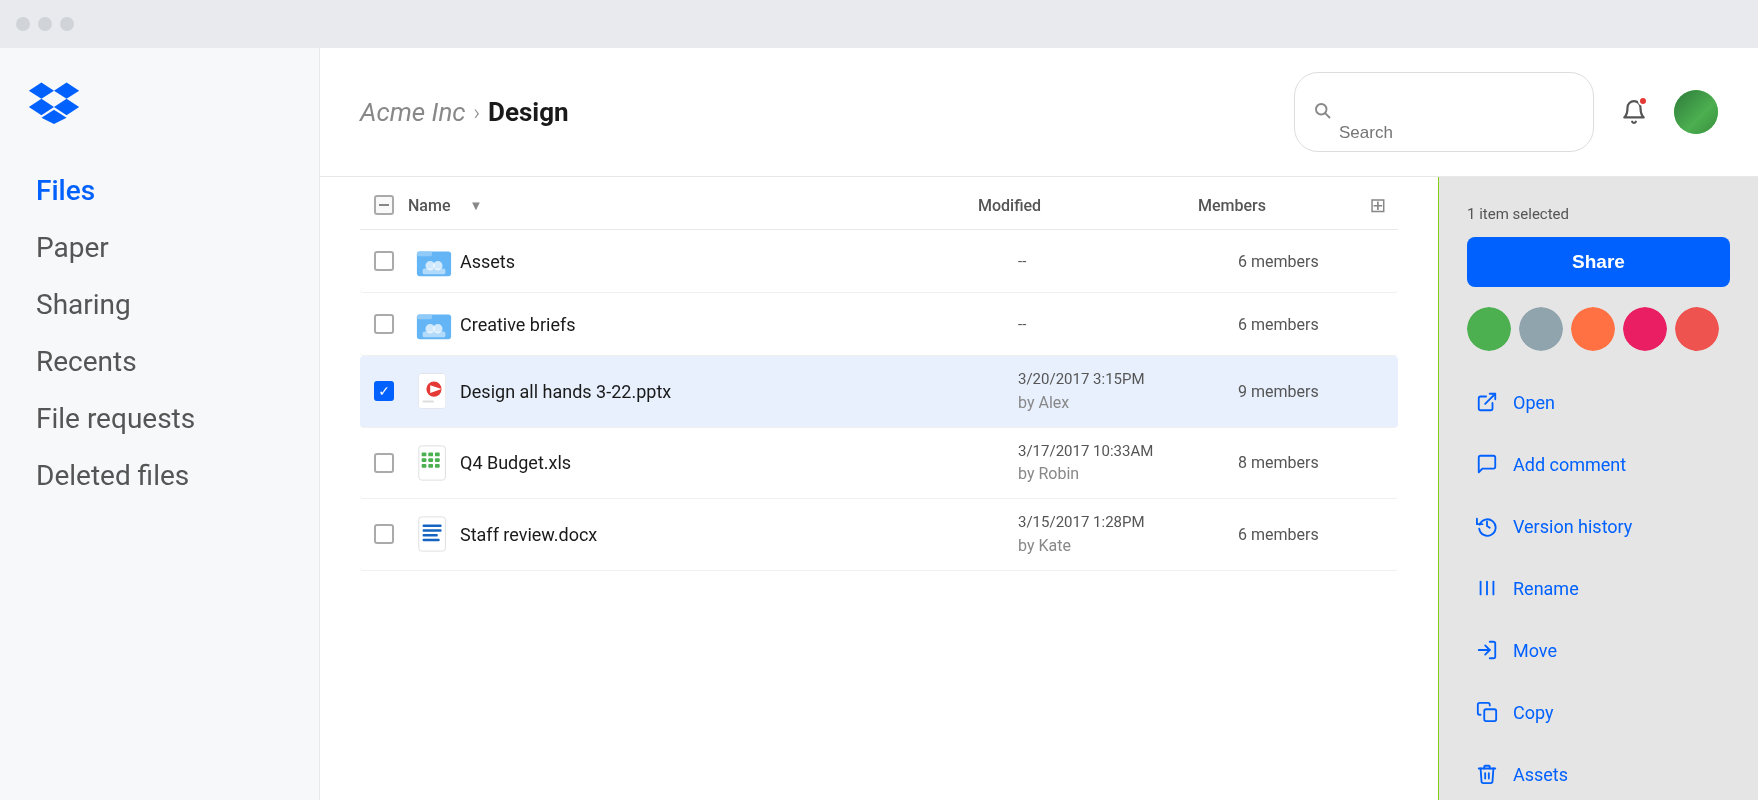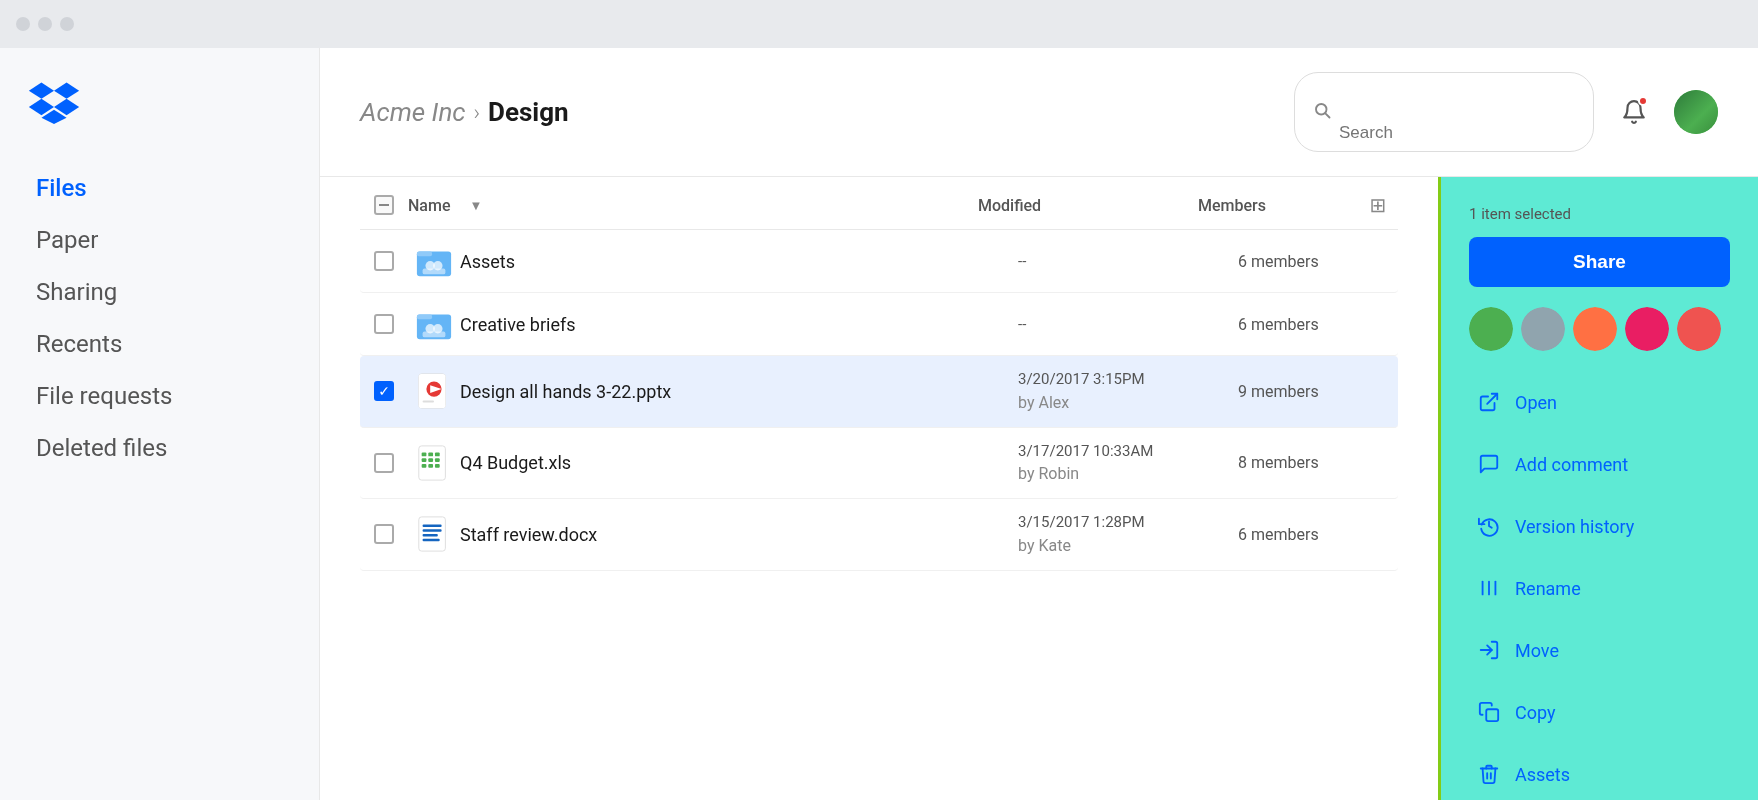--- a/index.html
+++ b/index.html
@@ -46,21 +46,21 @@
     }
     .dropbox-logo {
       width: 52px; height: 44px;
     }
     .sidebar-nav {
       display: flex;
       flex-direction: column;
       gap: 4px;
     }
     .sidebar-item {
-      font-size: 24px;
+      font-size: 28px;
       padding: 10px 8px;
       border-radius: 6px;
       cursor: pointer;
       color: #555;
       font-weight: 400;
     }
     .sidebar-item.active {
       color: #0061fe;
       font-weight: 500;
     }
@@ -268,24 +268,24 @@
       color: #888;
     }
     .row-members {
       width: 160px;
       font-size: 16px;
       color: #555;
     }
     
     .right-panel {
       width: 320px;
-      border-left: 3px solid #84cc16;
+      border-left: 1px solid #84cc16;
       padding: 28px 28px;
       flex-shrink: 0;
-      background: #5eead4;
+      background: #e5e5e5;
       overflow-y: auto;
     }
     .selected-count {
       font-size: 15px;
       color: #555;
       margin-bottom: 14px;
     }
     .share-btn {
       width: 100%;
       background: #0061fe;

